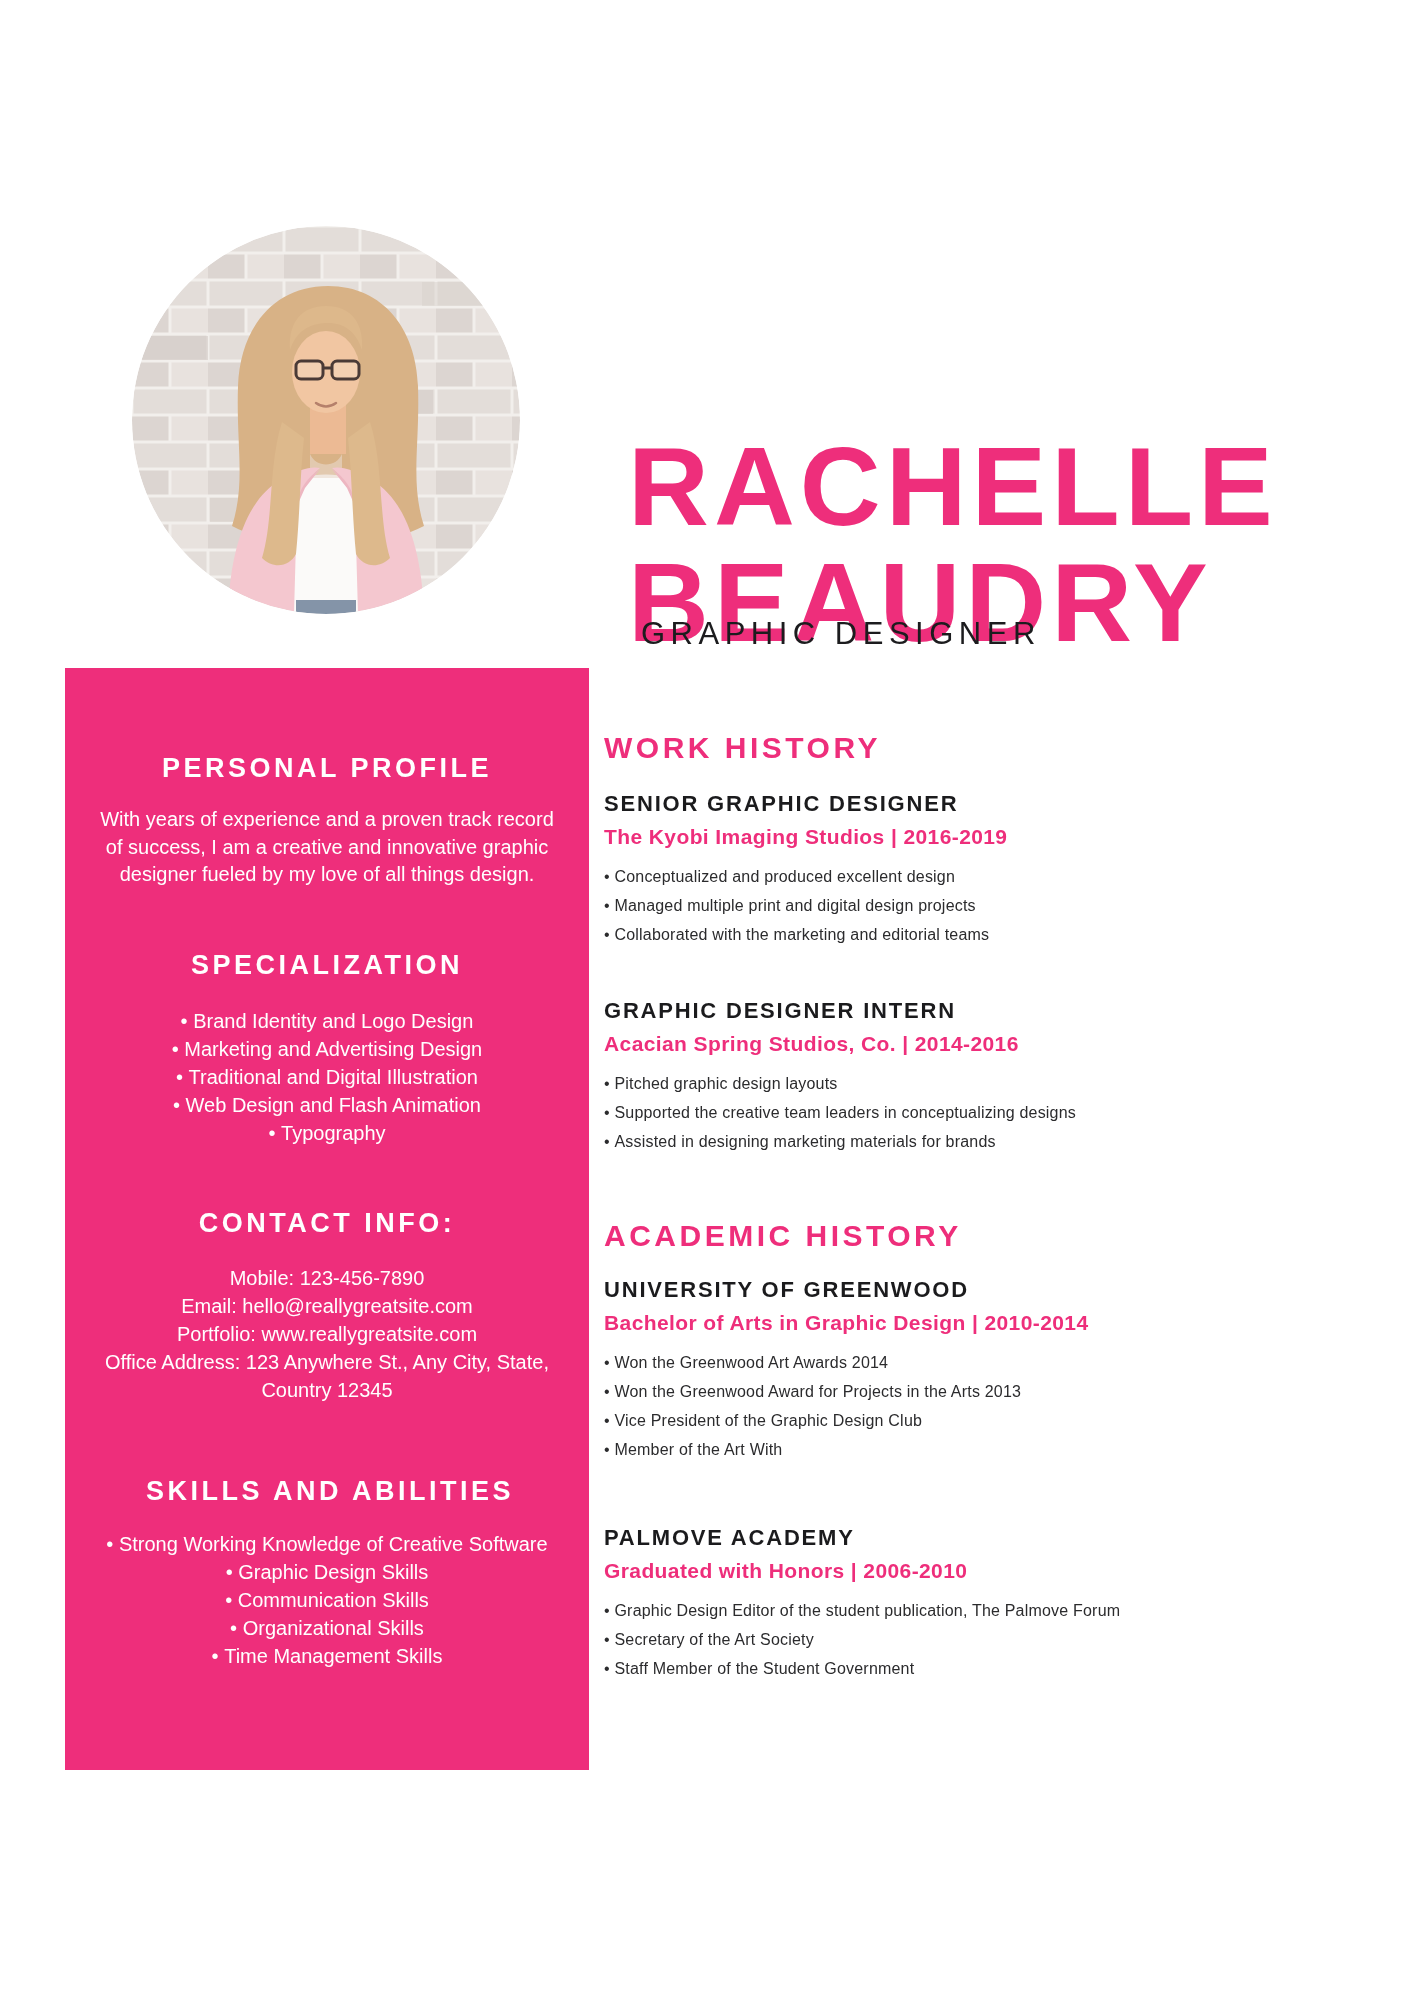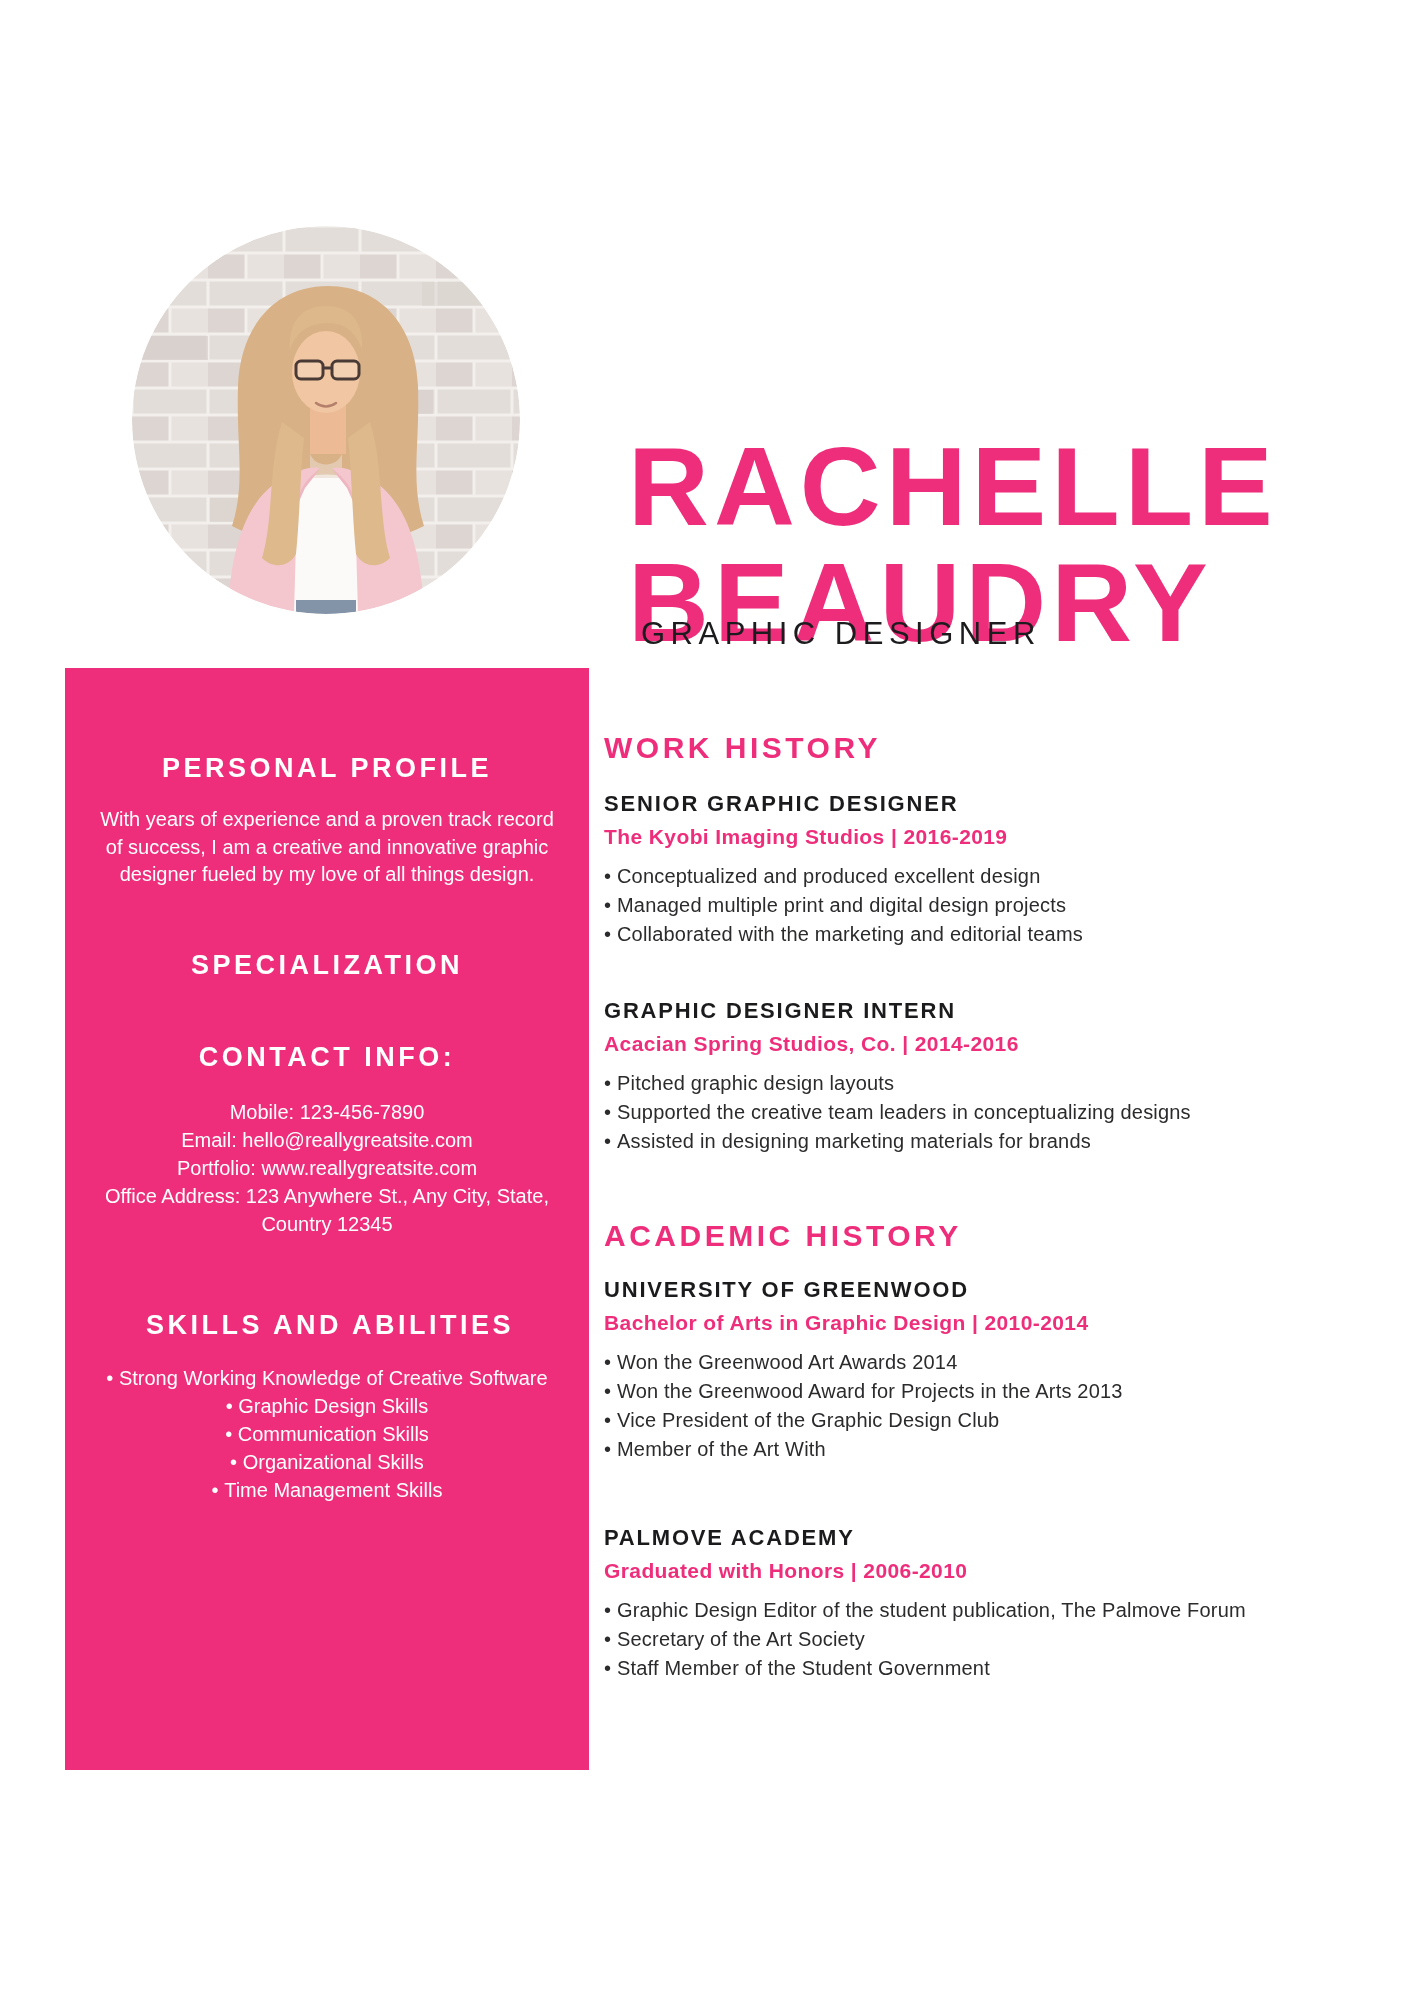--- a/index.html
+++ b/index.html
@@ -40,21 +40,21 @@
   .main{position:absolute;left:604px;top:730px;width:742px;}
   .sec-title{font-size:30px;font-weight:bold;color:var(--pink);letter-spacing:3.5px;line-height:36px;}
   .sec-academic{margin-top:62px;}
   .entry{margin-top:24px;}
   .entry + .entry{margin-top:48px;}
   .sec-academic .entry{margin-top:22px;}
   .sec-academic .entry + .entry{margin-top:60px;}
   .entry-role{font-size:22px;font-weight:bold;letter-spacing:1.8px;line-height:28px;color:#1b1b1d;}
   .entry-org{font-size:21px;font-weight:bold;color:var(--pink);line-height:30px;margin-top:4px;letter-spacing:0.4px;}
   .blist{margin:10px 0 0 0;padding:0;list-style:none;}
-  .bline{font-size:20px;line-height:29px;color:#2b2b2d;letter-spacing:0.2px;}
+  .bline{font-size:16px;line-height:29px;color:#2b2b2d;letter-spacing:0.2px;}
   .bline::before{content:"\2022\00a0";}
 </style>
 </head>
 <body>
 
 <div class="page">
 
   <div class="photo">
     <svg viewBox="0 0 388 388" aria-hidden="true">
       <defs>
@@ -118,20 +118,28 @@
   <div class="role-title">GRAPHIC DESIGNER</div>
 
   <aside class="sidebar">
     <section>
       <div class="side-title t-profile">PERSONAL PROFILE</div>
       <div class="side-body">With years of experience and a proven track record of success, I am a creative and innovative graphic designer fueled by my love of all things design.</div>
     </section>
 
     <section>
       <div class="side-title t-spec">SPECIALIZATION</div>
+      <div class="side-lines">
+
+      <div class="side-line bullet">Brand Identity and Logo Design</div>
+          <div class="side-line bullet">Marketing and Advertising Design</div>
+          <div class="side-line bullet">Traditional and Digital Illustration</div>
+          <div class="side-line bullet">Web Design and Flash Animation</div>
+          <div class="side-line bullet">Typography</div>
+        </div>
     </section>
 
     <section>
       <div class="side-title t-contact">CONTACT INFO:</div>
       <div class="side-lines contact-lines">
 
       <div class="side-line">Mobile: 123-456-7890</div>
           <div class="side-line">Email: hello@reallygreatsite.com</div>
           <div class="side-line">Portfolio: www.reallygreatsite.com</div>
           <div class="side-line">Office Address: 123 Anywhere St., Any City, State, Country 12345</div>

